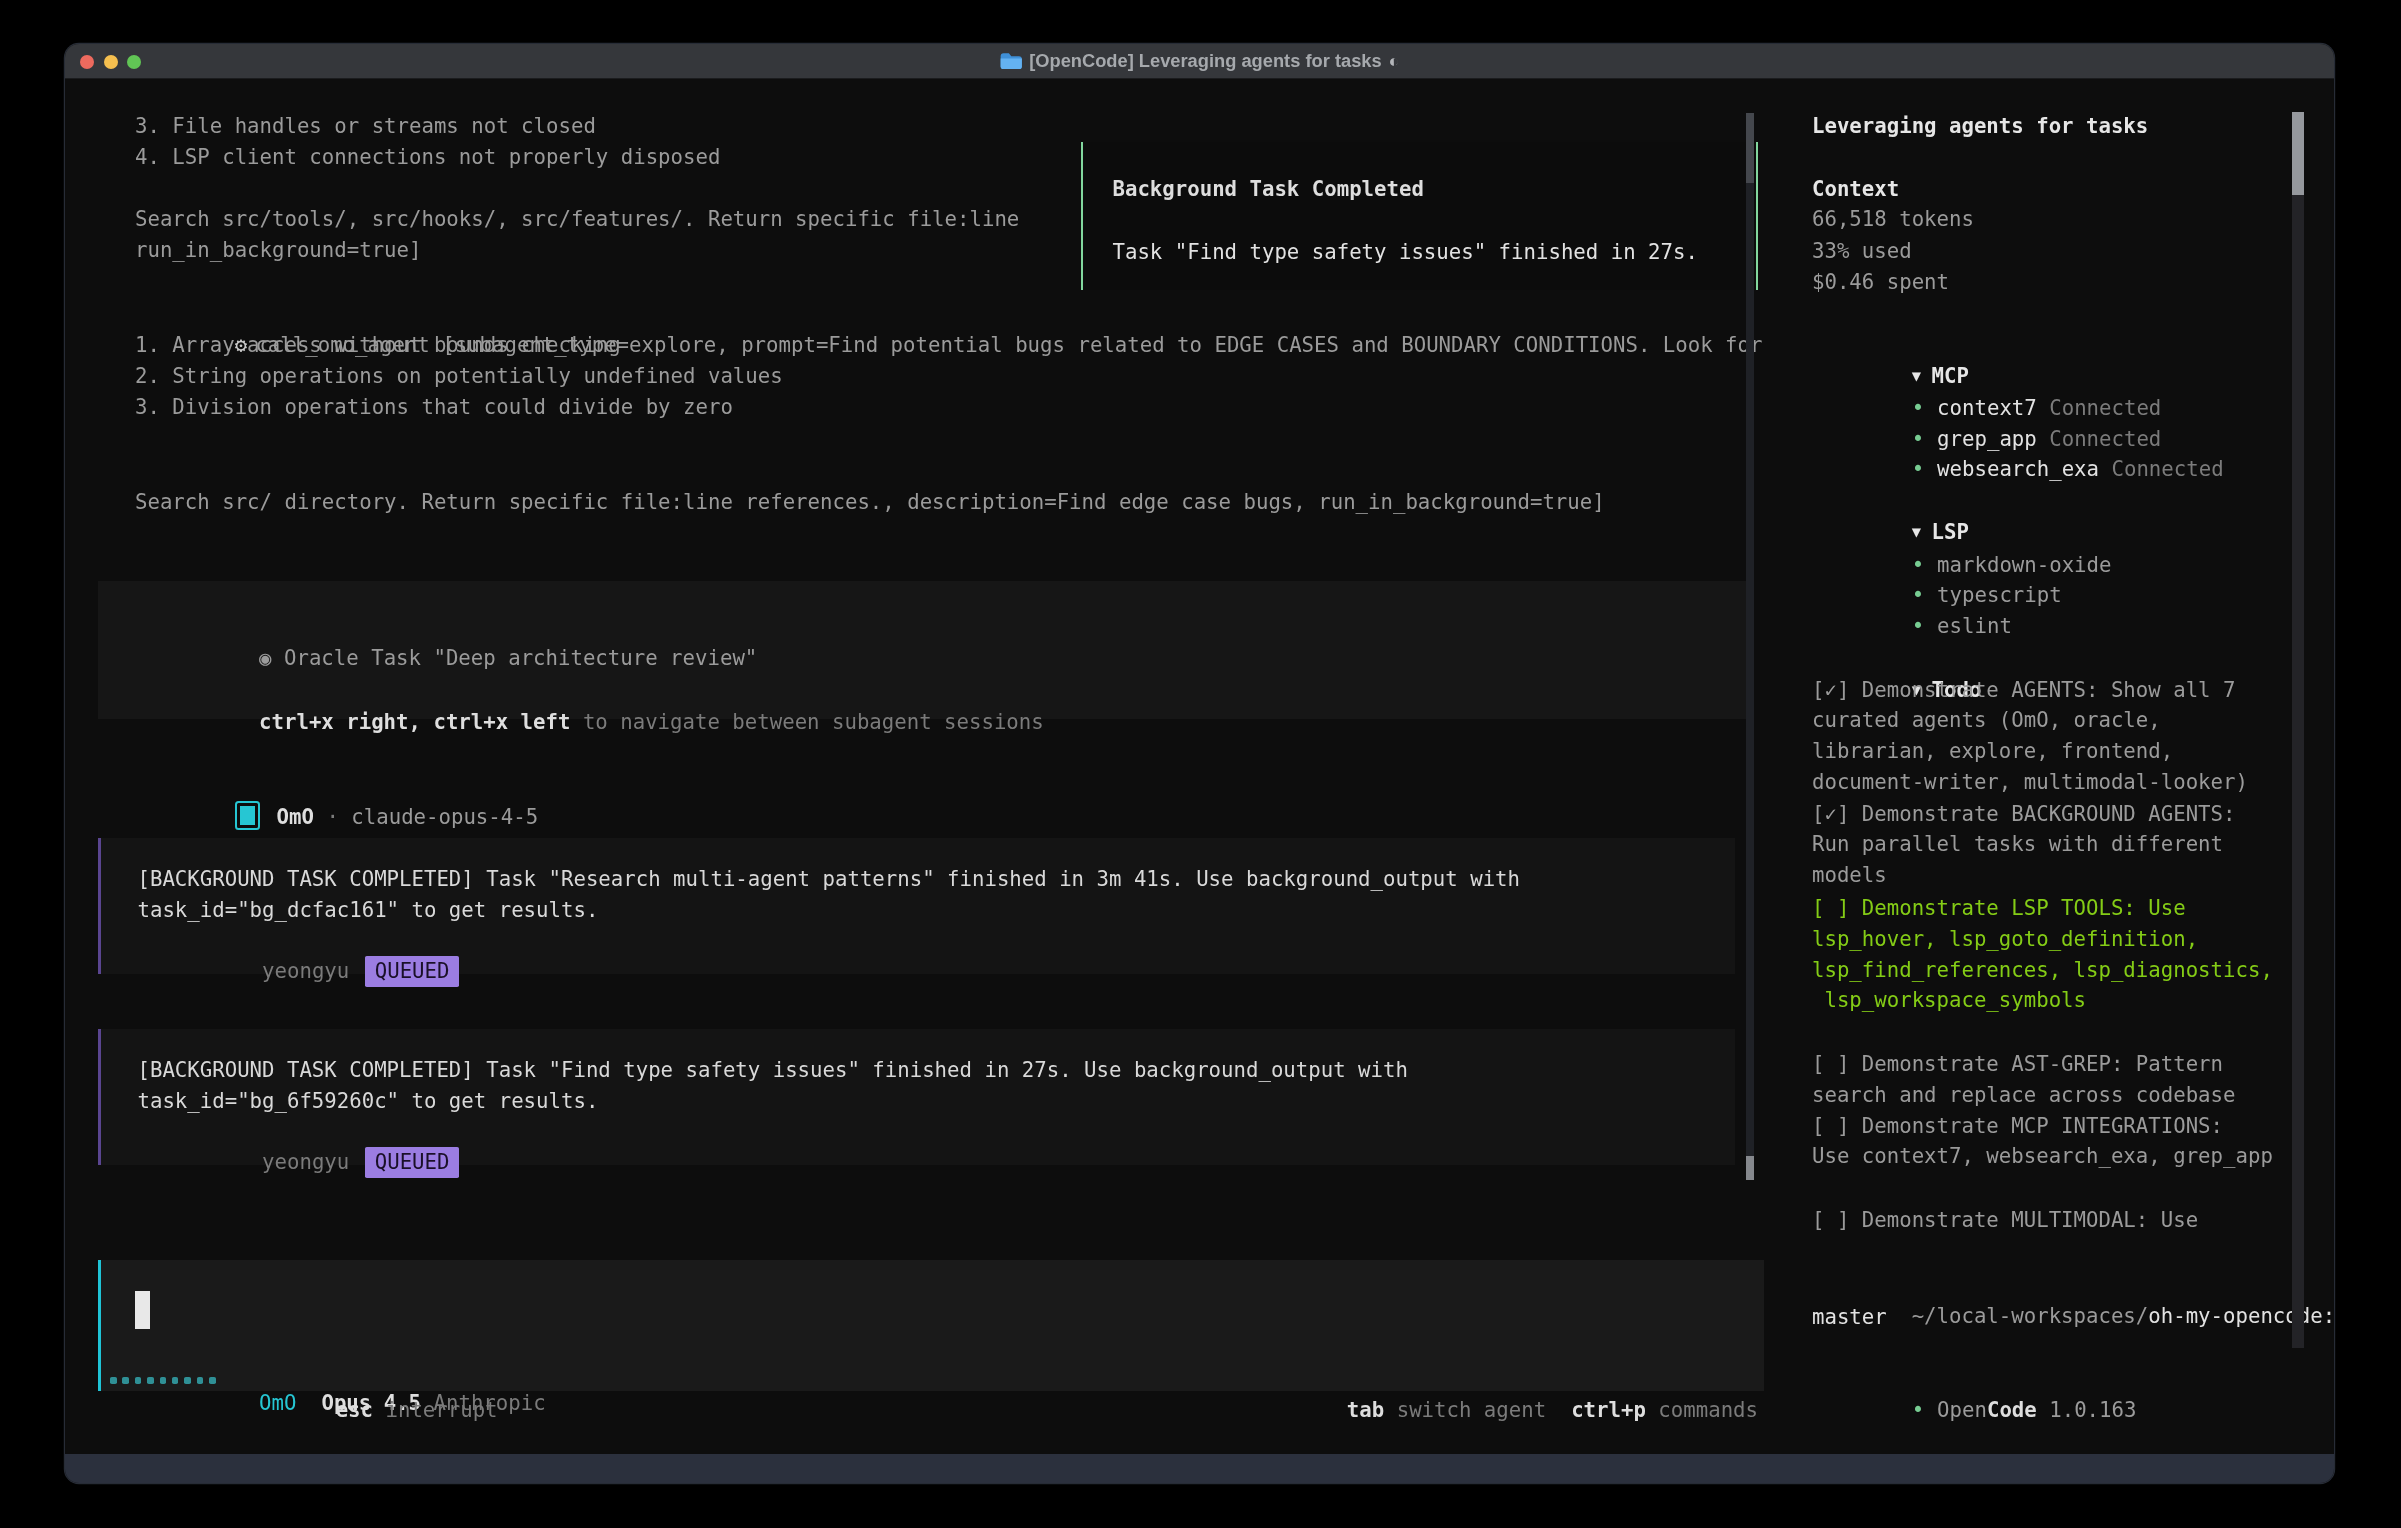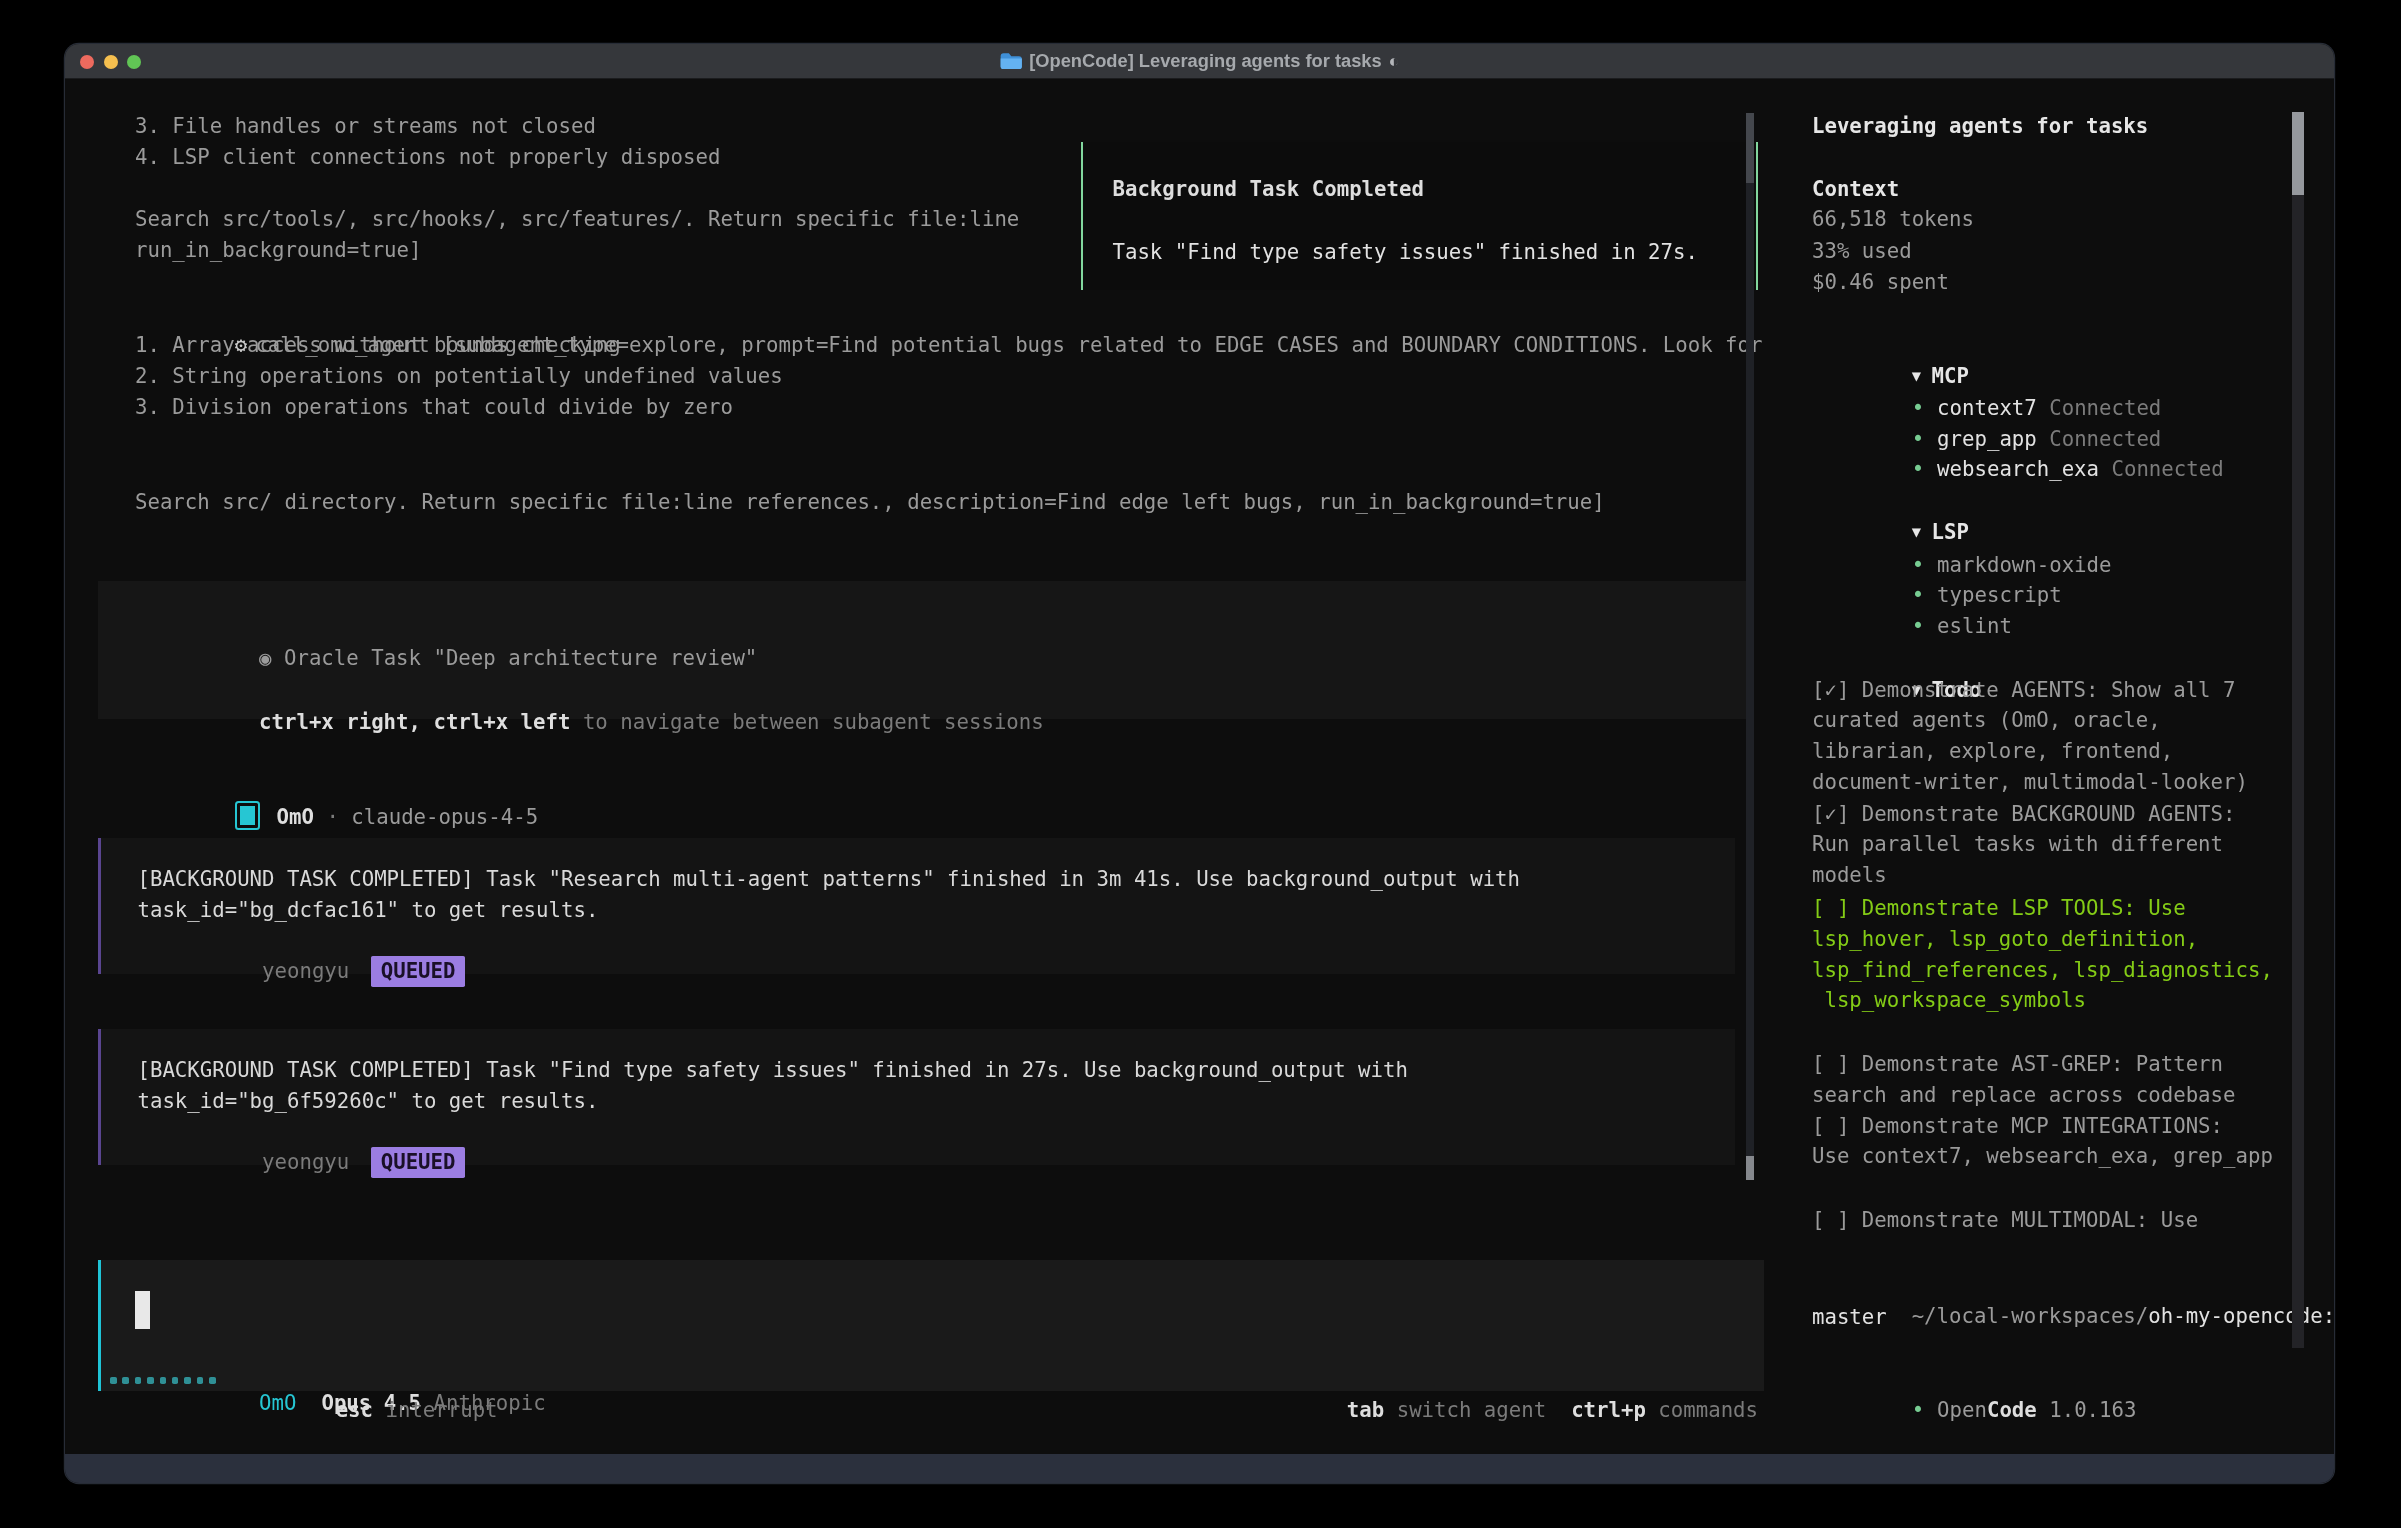--- a/index.html
+++ b/index.html
@@ -25,22 +25,22 @@
   .wt { color:#e2e2e2; }
   .bold { font-weight:bold; color:#dedede; }
   .dim { color:#7b7b7b; }
   .grn { color:#84cc16; }
   .cyan { color:#26c6d3; }
   
   .oracle-box { position:absolute; left:32.5px; top:502px; width:1653px; height:138px; background:#161616; }
   .task-block { position:absolute; left:32.5px; width:1634px; height:136px; background:#141414;
                 border-left:3px solid #5a4590; }
   .task-block .line { color:#d9d9d9; }
-  .badge { display:inline-block; background:#9b7de2; color:#1a1028; font-weight:bold;
-           padding:0 9.5px; border-radius:1.8px; margin-left:22px; }
+  .badge { display:inline-block; background:#9b7de2; color:#1a1028; font-weight:normal;
+           padding:0 9.5px; border-radius:1.8px; margin-left:16px; }
   .toast { position:absolute; left:1016px; top:63px; width:677px; height:148px; background:#0c0c0c;
            border-left:2.4px solid #82d79e; border-right:2.4px solid #82d79e; z-index:5; box-sizing:border-box; }
   .input-box { position:absolute; left:32.5px; top:1181px; width:1666px; height:131px; background:#1a1a1a;
                border-left:3.5px solid #1fc3d6; box-sizing:border-box; }
   .cursor { position:absolute; left:34px; top:31px; width:15.4px; height:38px; background:#e8e8e8; }
   .agent-icon { display:inline-block; width:15.4px; height:19px; border:2.4px solid #26c6d3; border-radius:3.5px;
                 padding:3px; margin-right:16.5px; vertical-align:-5.9px; }
   .agent-icon > div { width:100%; height:100%; background:#26c6d3; }
   
   .rail-main { position:absolute; left:1681px; top:34px; width:8.3px; height:1066px; background:#1f2126; z-index:6; }
@@ -89,21 +89,21 @@
       <div class="line" style="left:70px; top:63px;">4. LSP client connections not properly disposed</div>
       <div class="line" style="left:70px; top:125px;">Search src/tools/, src/hooks/, src/features/. Return specific file:line</div>
       <div class="line" style="left:70px; top:156px;">run_in_background=true]</div>
 
       <div class="line" style="left:70px; top:220px;">
         <span class="gear">⚙</span><span>call_omo_agent [subagent_type=explore, prompt=Find potential bugs related to EDGE CASES and BOUNDARY CONDITIONS. Look for</span>
       </div>
       <div class="line" style="left:70px; top:251px;">1. Array access without bounds checking</div>
       <div class="line" style="left:70px; top:282px;">2. String operations on potentially undefined values</div>
       <div class="line" style="left:70px; top:313px;">3. Division operations that could divide by zero</div>
-      <div class="line" style="left:70px; top:408px;">Search src/ directory. Return specific file:line references., description=Find edge left bugs, run_in_background=true]</div>
+      <div class="line" style="left:70px; top:408px;">Search src/ directory. Return specific file:line references., description=Find edge case bugs, run_in_background=true]</div>
 
       <div class="toast">
         <div class="line bold" style="left:29.5px; top:32px;">Background Task Completed</div>
         <div class="line wt" style="left:29.5px; top:95px;">Task "Find type safety issues" finished in 27s.</div>
       </div>
 
       <div class="oracle-box">
         <div class="line" style="left:37px; top:31px;">
           <span>◉</span><span> </span><span>Oracle Task "Deep architecture review"</span>
         </div>

